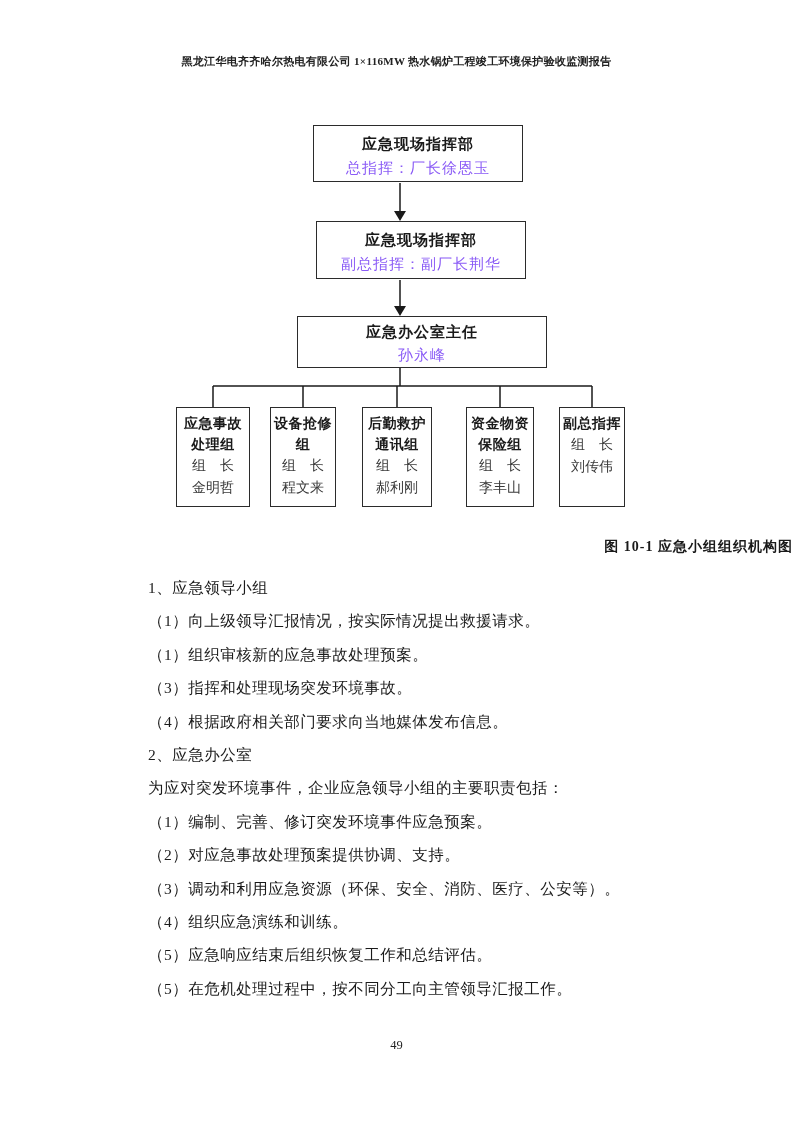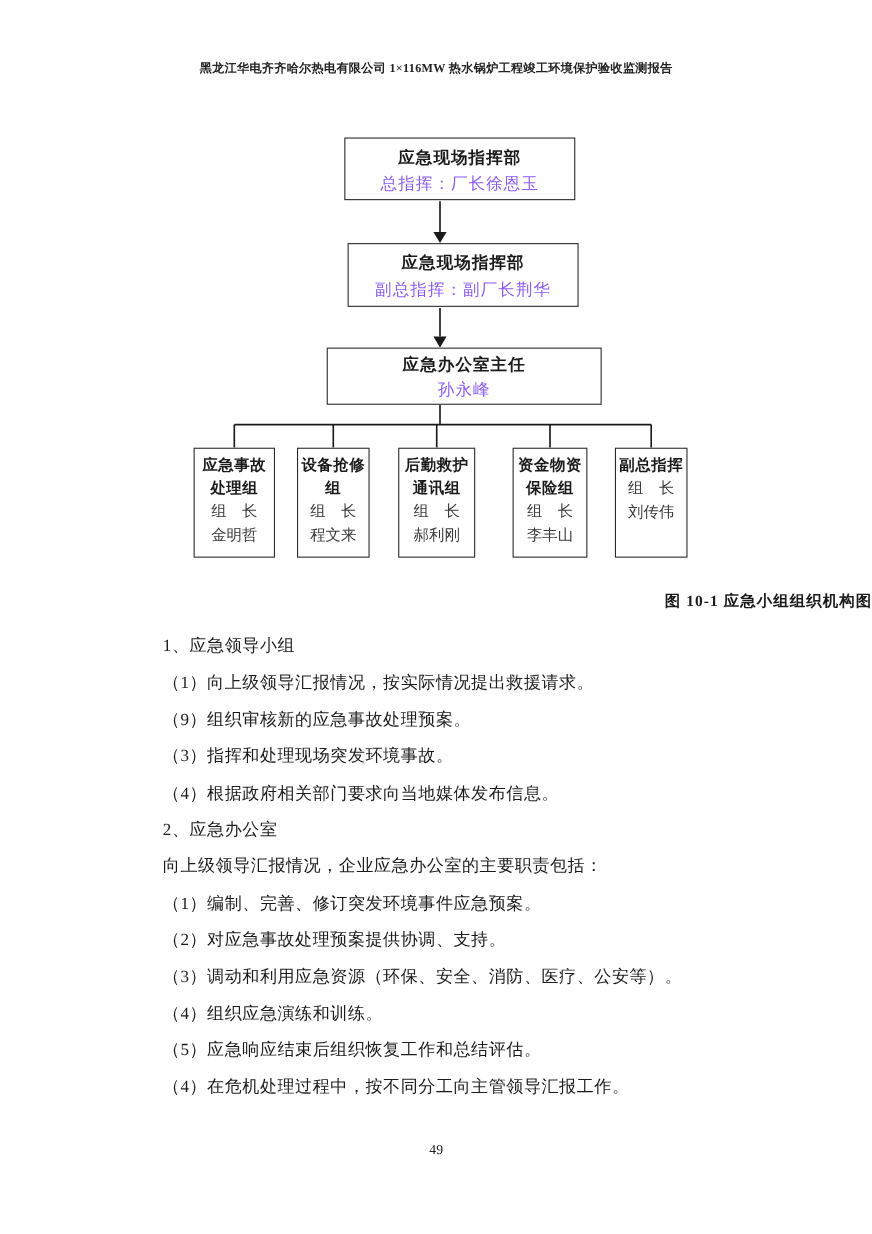--- a/index.html
+++ b/index.html
@@ -179,28 +179,28 @@
     <div class="gt">副总指挥</div>
     <div class="gr">组　长</div>
     <div class="gn">刘传伟</div>
   </div>
 
   <div class="fig-caption">图 10-1 应急小组组织机构图</div>
 
   <div class="body-text">
     <p>1、应急领导小组</p>
     <p>（1）向上级领导汇报情况，按实际情况提出救援请求。</p>
-    <p>（9）组织审核新的应急事故处理预案。</p>
+    <p>（1）组织审核新的应急事故处理预案。</p>
     <p>（3）指挥和处理现场突发环境事故。</p>
     <p>（4）根据政府相关部门要求向当地媒体发布信息。</p>
     <p>2、应急办公室</p>
-    <p>向上级领导汇报情况，企业应急办公室的主要职责包括：</p>
+    <p>为应对突发环境事件，企业应急领导小组的主要职责包括：</p>
     <p>（1）编制、完善、修订突发环境事件应急预案。</p>
     <p>（2）对应急事故处理预案提供协调、支持。</p>
     <p>（3）调动和利用应急资源（环保、安全、消防、医疗、公安等）。</p>
     <p>（4）组织应急演练和训练。</p>
     <p>（5）应急响应结束后组织恢复工作和总结评估。</p>
-    <p>（4）在危机处理过程中，按不同分工向主管领导汇报工作。</p>
+    <p>（5）在危机处理过程中，按不同分工向主管领导汇报工作。</p>
   </div>
 
   <div class="page-number">49</div>
 
 </div>
 
 </body></html>

